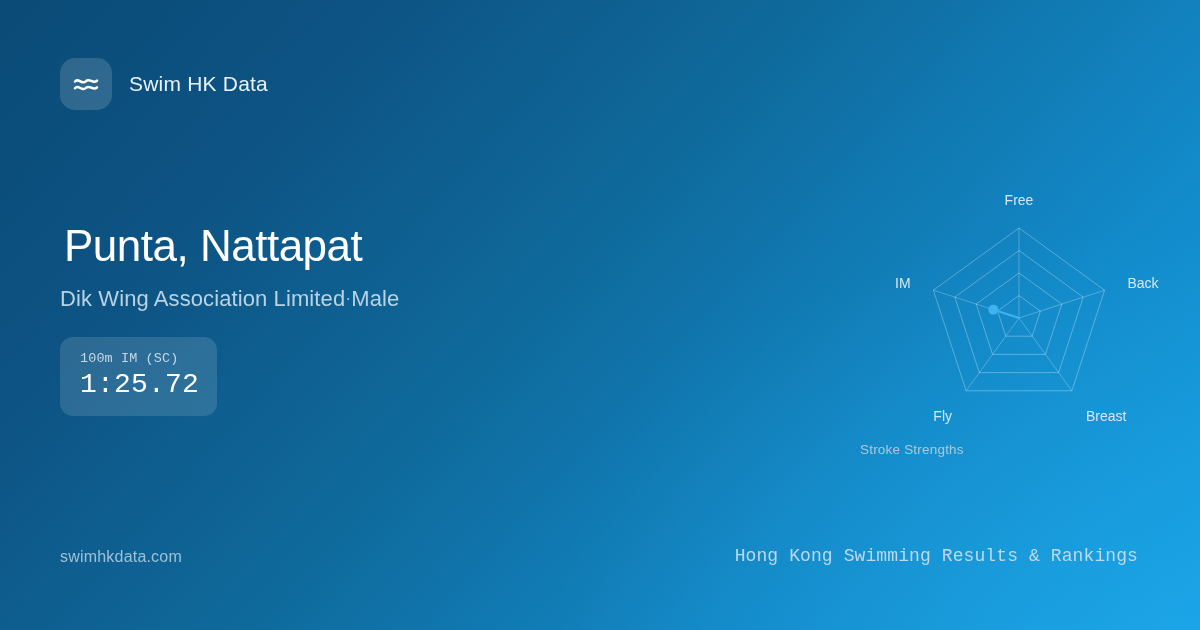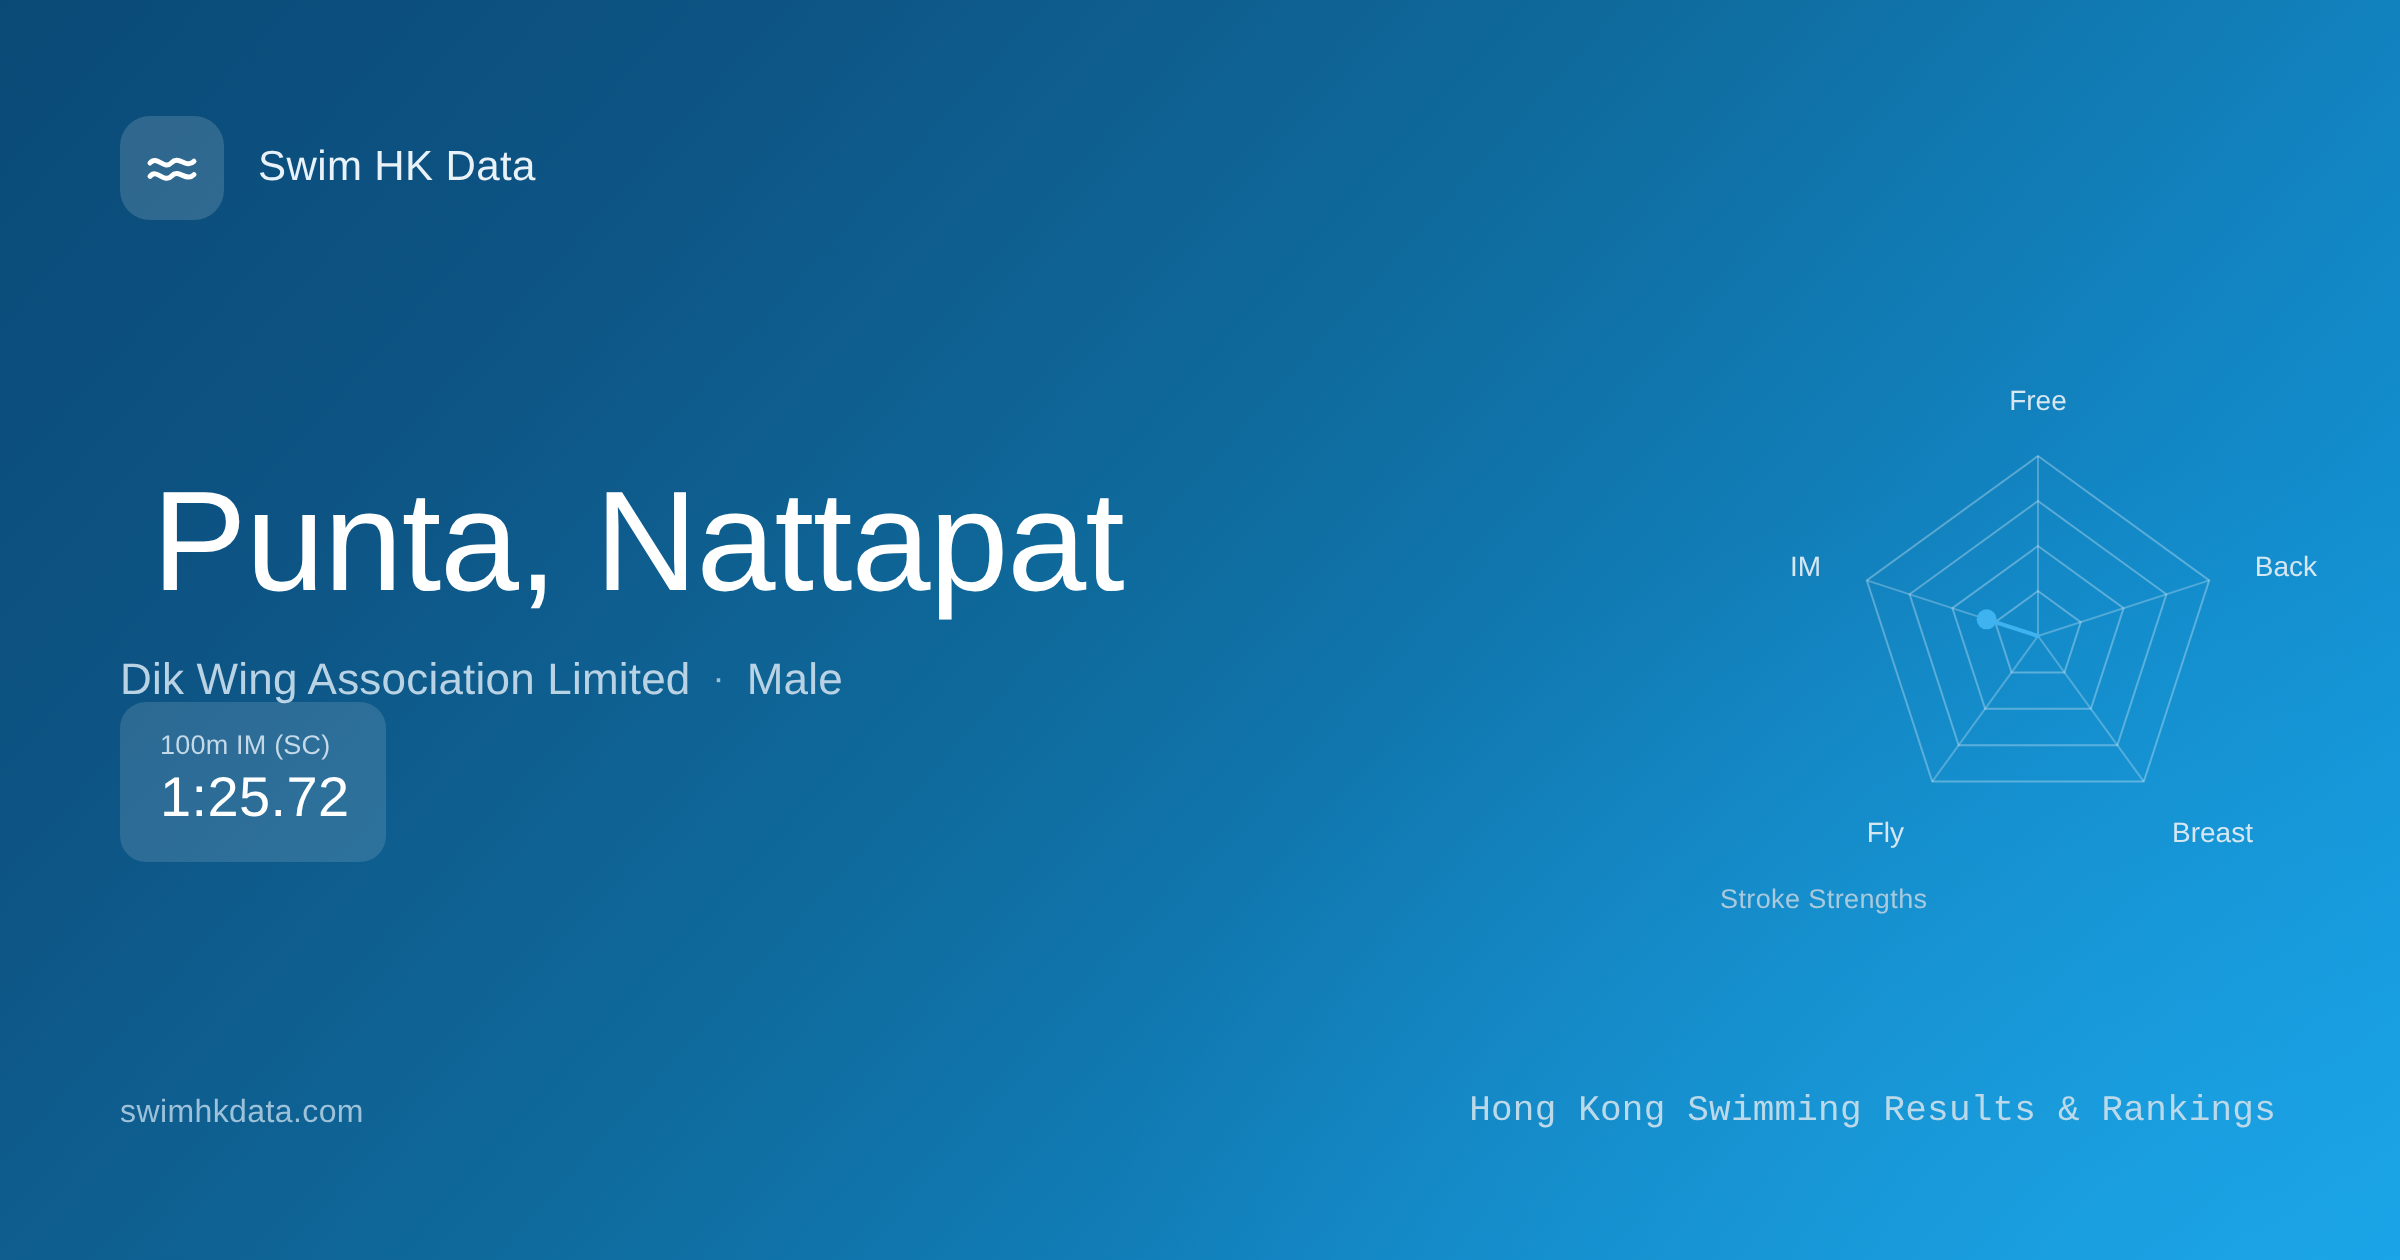--- a/index.html
+++ b/index.html
@@ -62,48 +62,48 @@
   }
 
   
   #hero {
     position: absolute;
     left: 60px;
     top: 218px;
     width: 700px;
   }
   #athlete-name {
-    font-size: 71px;
+    font-size: 44px;
     line-height: 1.08;
     color: #ffffff;
     font-weight: 400;
     letter-spacing: -0.5px;
-    margin: 16px;
+    margin: 4px;
   }
   #athlete-meta {
     margin-top: 16px;
     font-size: 22px;
     color: #b9d3e4;
     letter-spacing: 0.1px;
     display: flex;
     align-items: center;
-    gap: 11px;
   }
   #meta-sep { font-size: 18px; color: #9cc0d8; }
 
   
   #stat-card {
     position: absolute;
     left: 60px;
-    top: 351px;
+    top: 337px;
     min-width: 127px;
     box-sizing: border-box;
     padding: 14px 18px 16px 20px;
     border-radius: 13px;
     background: rgba(255,255,255,0.13);
+    font-family: Liberation Mono, monospace;
   }
   #stat-label {
     font-size: 13.5px;
     color: #c3d9e8;
     letter-spacing: 0.1px;
   }
   #stat-value {
     margin-top: 3px;
     font-size: 28px;
     color: #ffffff;

